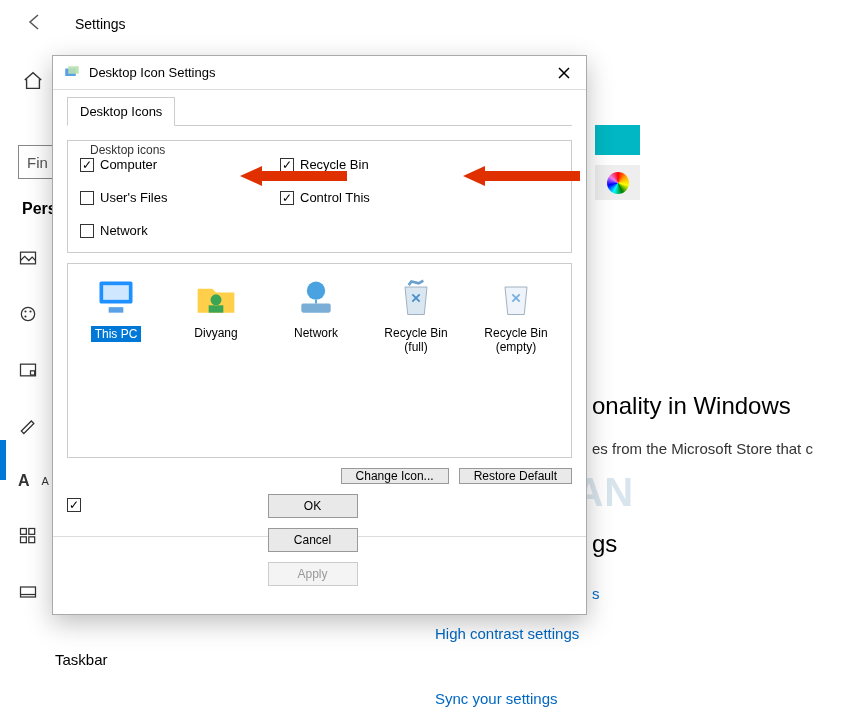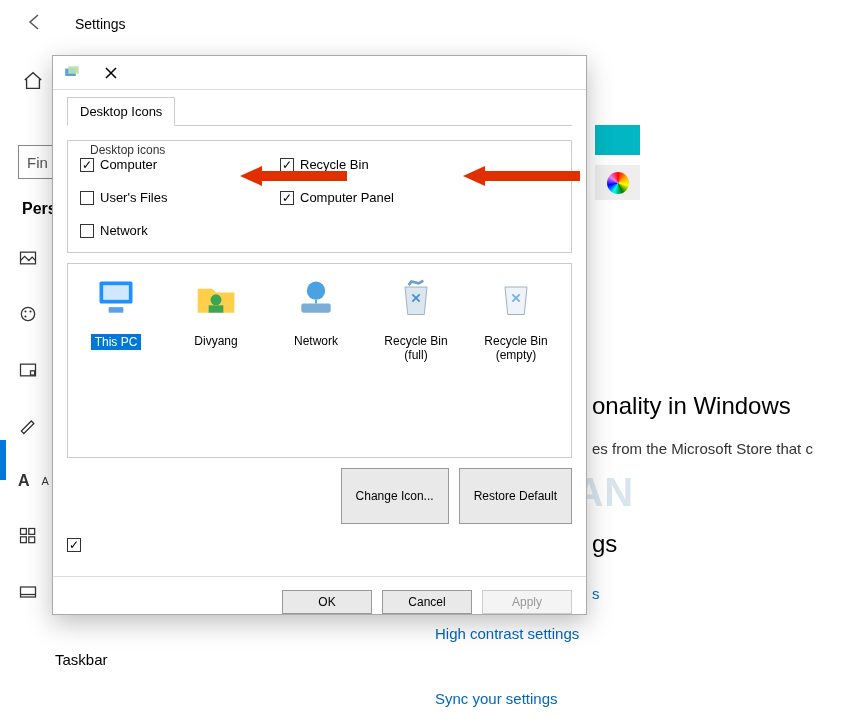--- a/index.html
+++ b/index.html
@@ -62,28 +62,28 @@
   .arrow-body { height: 10px; background: #e03000; }
   .arrow1 { left: 172px; top: 25px; }
   .arrow1 .arrow-body { width: 85px; }
   .arrow2 { left: 395px; top: 25px; }
   .arrow2 .arrow-body { width: 95px; }
 
   .icon-list { border: 1px solid #ccc; margin-top: 10px; height: 195px; padding: 12px 8px; display: flex; gap: 20px; align-items: flex-start; }
   .icon-item { width: 80px; display: flex; flex-direction: column; align-items: center; font-size: 12px; text-align: center; }
   .icon-item .ic { width: 44px; height: 44px; display:flex; align-items:center; justify-content:center; }
   .icon-item.sel .cap { background: #0078d7; color: #fff; padding: 1px 4px; }
-  .cap { margin-top: 14px; }
+  .cap { margin-top: 6px; }
 
   .btn-row1 { display: flex; justify-content: flex-end; gap: 10px; margin-top: 10px; }
-  .btn { border: 1px solid #999; background: #e9e9e9; font-size: 12px; padding: 20px 14px; min-width: 105px; text-align: center; }
+  .btn { border: 1px solid #999; background: #e9e9e9; font-size: 12px; padding: 0 14px; min-width: 105px; text-align: center; }
 
   .allow-row { display: flex; align-items: center; gap: 6px; font-size: 13px; margin-top: 14px; margin-bottom: 24px; }
 
-  .dlg-footer { border-top: 1px solid #ddd; height: 50px; display: flex; align-items: center; justify-content: flex-end; gap: 10px; padding-right: 14px; }
+  .dlg-footer { border-top: 1px solid #ddd; height: 50px; display: flex; align-items: center; justify-content: flex-end; gap: 10px; padding-right: 14px; flex-direction: column; }
   .btn-ok { border: 2px solid #0078d7; background: #eef6ff; min-width: 90px; padding: 3px 0; }
   .btn-std { border: 1px solid #999; background: #e9e9e9; min-width: 90px; padding: 4px 0; font-size: 12px; text-align:center; }
   .btn-disabled { color: #999; border: 1px solid #ccc; background: #f4f4f4; min-width: 90px; padding: 4px 0; font-size: 12px; text-align:center; }
 
   
   svg .s { stroke: currentColor; fill: none; stroke-width: 1.5; }
 </style>
 </head>
 <body>
 
@@ -176,20 +176,21 @@
 <div class="watermark">MOBIGYAAN</div>
 
 <div class="dialog">
   <div class="dlg-title-row">
     <span class="dlg-icon">
       <svg viewBox="0 0 24 24">
           <rect x="3" y="6" width="14" height="10" fill="#5aa0e6"></rect>
           <rect x="7" y="3" width="14" height="10" fill="#b7e0b0" opacity="0.9"></rect>
         </svg>
     </span>
+    <span class="dlg-title">Desktop Icon Settings</span>
     <span class="dlg-close">
       <svg viewBox="0 0 12 12">
           <path class="s" d="M1 1 L11 11 M11 1 L1 11"></path>
         </svg>
     </span>
   </div>
 
   <div class="dlg-body">
     <div class="tab-strip">
       <div class="tab">Desktop Icons</div>
@@ -205,21 +206,21 @@
         <div class="check-row">
           <span class="cbox checked"></span>
           <span>Recycle Bin</span>
         </div>
         <div class="check-row">
           <span class="cbox"></span>
           <span>User's Files</span>
         </div>
         <div class="check-row">
           <span class="cbox checked"></span>
-          <span>Computer Panel</span>
+          <span>Control This</span>
         </div>
         <div class="check-row">
           <span class="cbox"></span>
           <span>Network</span>
         </div>
       </div>
       <div class="arrow arrow1">
           <div class="arrow-head"></div>
           <div class="arrow-body"></div>
         </div>

